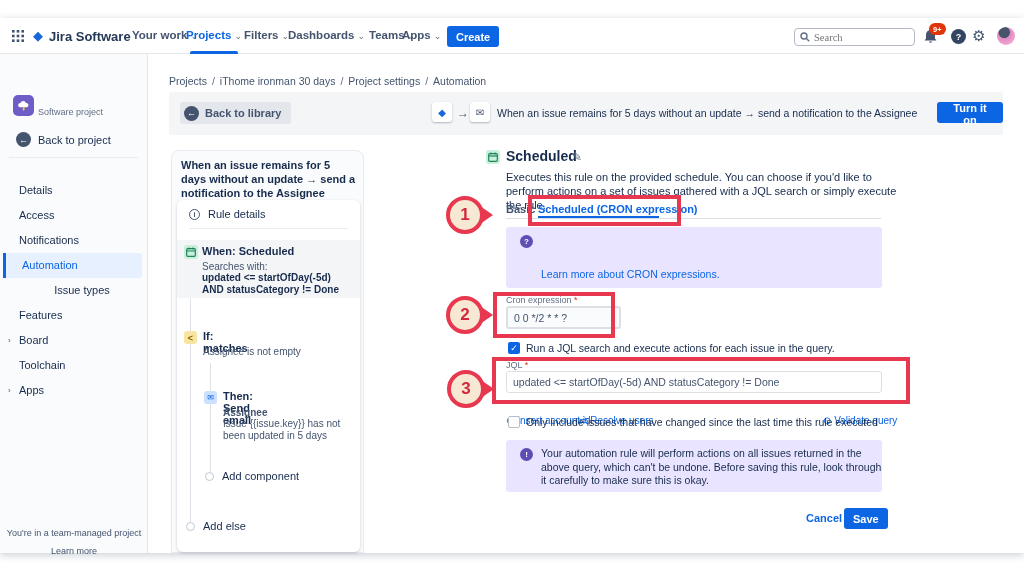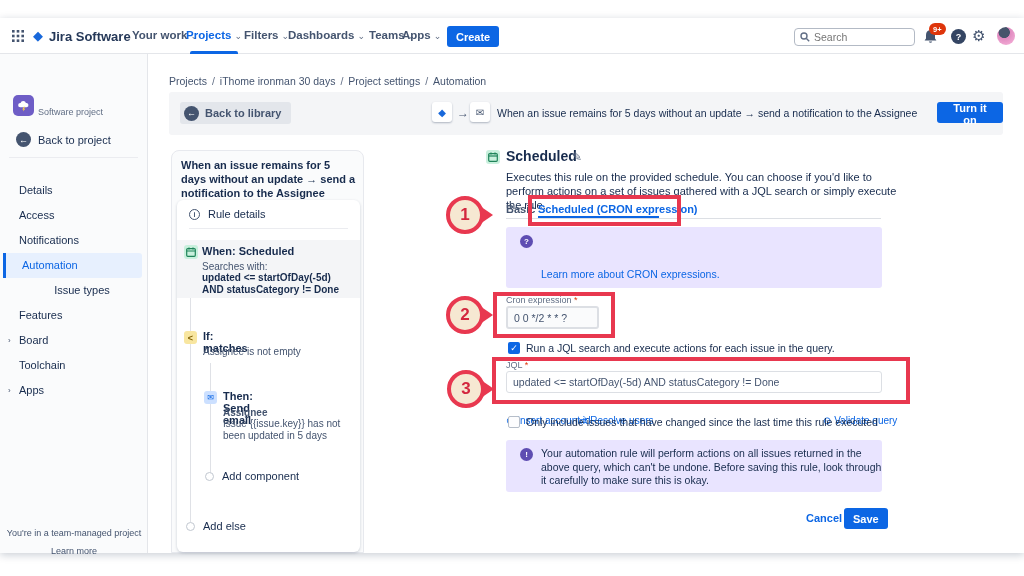--- a/index.html
+++ b/index.html
@@ -9,21 +9,21 @@
   .app { position:absolute; left:0; top:18px; width:1024px; height:535px; background:#fff; box-shadow:0 2px 8px rgba(9,30,66,.22); }
 
   
   .topnav { position:absolute; left:0; top:0; width:1024px; height:36px; background:#fff; border-bottom:1px solid #E4E6EA; }
   .navitem { position:absolute; top:11px; font-size:11.5px; font-weight:bold; color:#44546F; cursor:pointer; }
   .navitem .chev { font-size:9px; color:#626F86; margin-left:3px; font-weight:normal; }
   .navitem.active { color:#0C66E4; }
   .nav-underline { position:absolute; top:33px; height:3px; background:#0C66E4; border-radius:2px 2px 0 0; }
   .btn-blue { background:#0C66E4; color:#fff; font-size:11px; font-weight:bold; border:none; border-radius:3px; height:21px; padding:0 9px; cursor:pointer; }
   .searchbox { position:absolute; left:794px; top:10px; width:121px; height:18px; border:1px solid #B3BAC5; border-radius:4px; background:#fff; display:flex; align-items:center; padding:0 5px; gap:4px; }
-  .searchbox input { border:none; outline:none; width:90px; font-size:10.5px; color:#44546F; background:transparent; font-family:Liberation Sans, sans-serif; }
+  .searchbox input { border:none; outline:none; width:90px; font-size:10.5px; color:#44546F; background:transparent; font-family:Liberation Serif, serif; }
   .circ-help { position:absolute; left:951px; top:11px; width:15px; height:15px; border-radius:50%; background:#344563; color:#fff; font-size:9px; font-weight:bold; display:flex; align-items:center; justify-content:center; cursor:pointer; }
   .gear { position:absolute; left:972px; top:9px; font-size:15px; color:#44546F; cursor:pointer; }
   .avatar { position:absolute; left:997px; top:9px; width:18px; height:18px; border-radius:50%; background:radial-gradient(circle at 40% 30%, #46546b 32%, #e08bc0 36%, #f2a9d4 80%); cursor:pointer; }
   .badge { position:absolute; left:929px; top:5px; background:#DE350B; color:#fff; font-size:7.5px; font-weight:bold; border-radius:8px; padding:1.5px 4px; z-index:2; }
 
   
   .sidebar { position:absolute; left:0; top:36px; width:148px; height:499px; background:#FAFBFC; border-right:1px solid #E4E6EA; }
   .proj-avatar { position:absolute; left:13px; top:41px; width:21px; height:21px; border-radius:5px; background:#6E5DC6; display:flex; align-items:center; justify-content:center; }
   .proj-name { position:absolute; left:38px; top:40px; font-size:10.5px; font-weight:bold; color:#172B4D; }
   .proj-type { position:absolute; left:38px; top:53px; font-size:9px; color:#626F86; }
@@ -245,21 +245,21 @@
     <span class="tab" style="left:538px; top:185px; color:#0C66E4;">Scheduled (CRON expression)</span>
     <div class="abs" style="left:506px; top:200px; width:375px; height:1px; background:#DCDFE4;"></div>
     <div class="abs" style="left:538px; top:198px; width:121px; height:2px; background:#0C66E4;"></div>
 
     <div class="purplebox" style="top:209px; height:61px;">
       <span class="pb-icon">?</span>
       <span class="abs link-blue" style="left:35px; top:41px; font-size:10.5px;">Learn more about CRON expressions.</span>
     </div>
 
     <span class="field-label" style="left:506px; top:277px;"><span>Cron expression</span><span class="req"> *</span></span>
-    <input class="tinput" style="left: 506px; top: 288px; width: 93px; height: 23px;" value="0 0 */2 * * ?">
+    <input class="tinput" style="left: 506px; top: 288px; width: 115px; height: 23px;" value="0 0 */2 * * ?">
 
     <div class="cbx on" style="left:508px; top:324px;">✓</div>
     <span class="cbx-label" style="left:526px; top:324px;">Run a JQL search and execute actions for each issue in the query.</span>
 
     <span class="field-label" style="left:506px; top:342px;"><span>JQL</span><span class="req"> *</span></span>
     <input class="tinput" style="left: 506px; top: 353px; width: 376px; height: 22px; background: rgb(255, 255, 255); border-width: 1px;" value="updated &lt;= startOfDay(-5d) AND statusCategory != Done">
 
     <span class="jql-link" style="left:506px;"><span>⊕</span> <span>Insert account id</span></span>
     <span class="jql-link" style="left:579px;"><span>⇄</span> <span>Resolve users</span></span>
     <span class="jql-link" style="left:823px;"><span>⊙</span> <span>Validate query</span></span>

